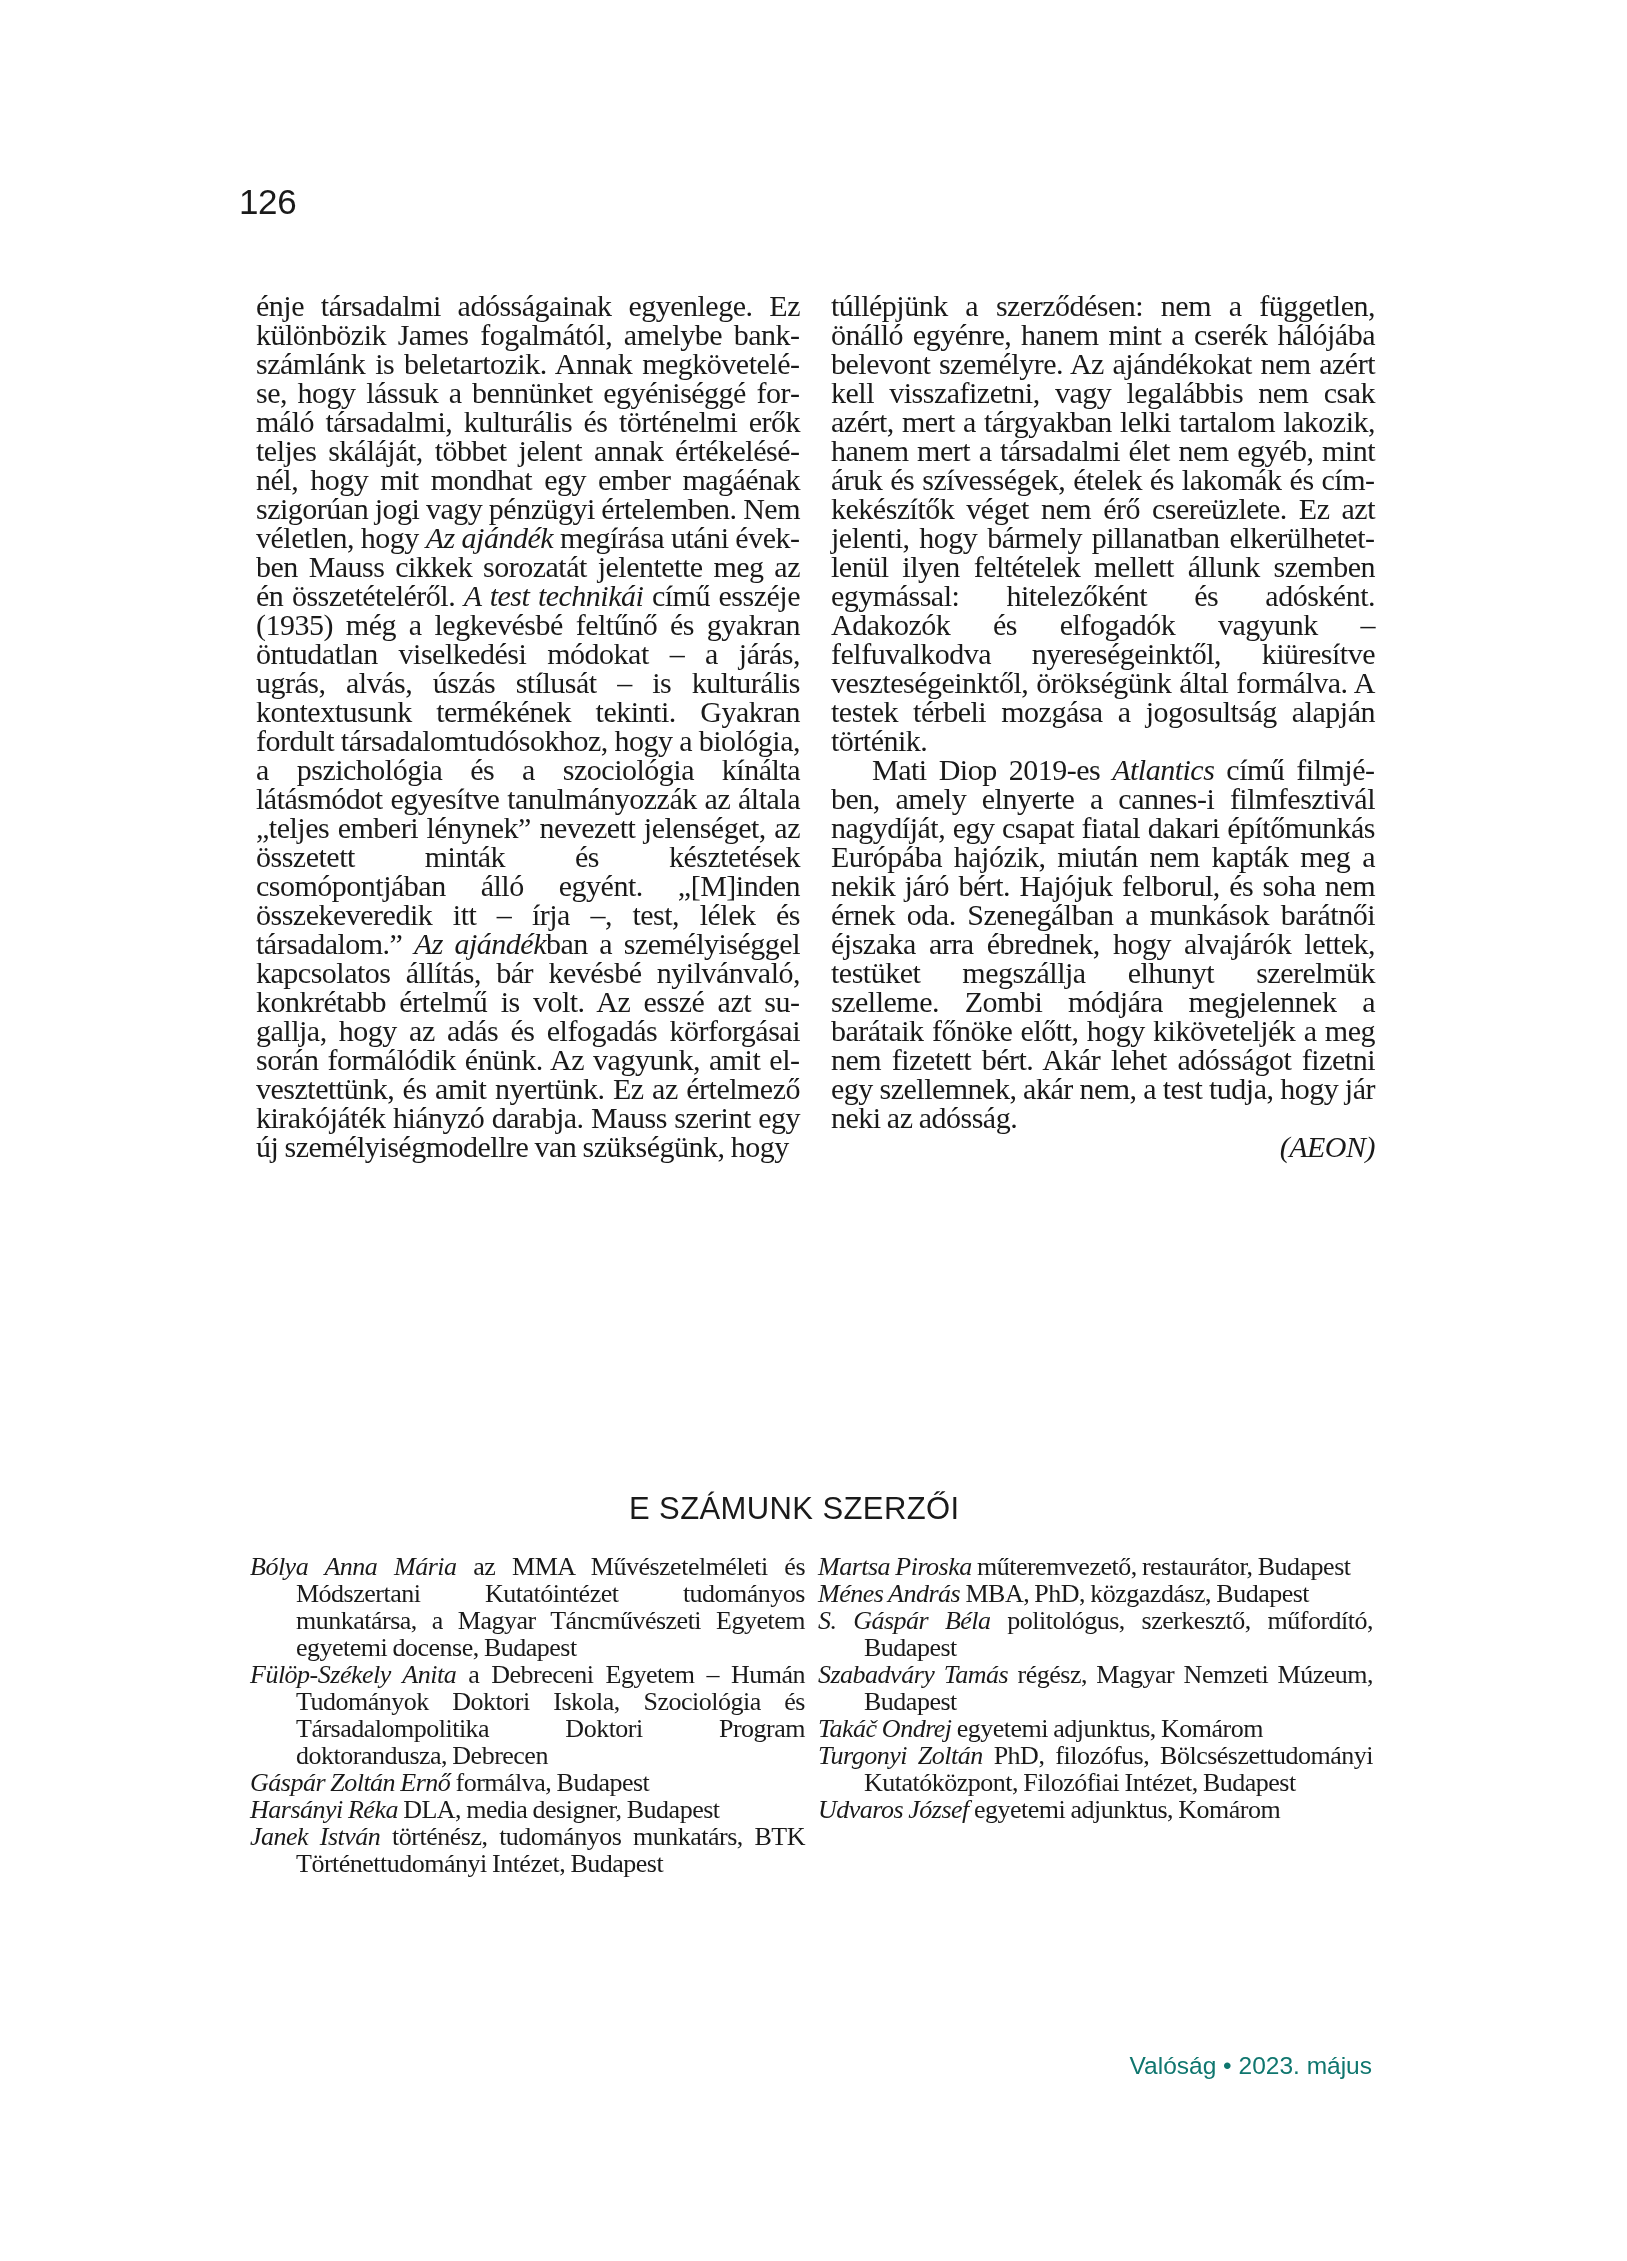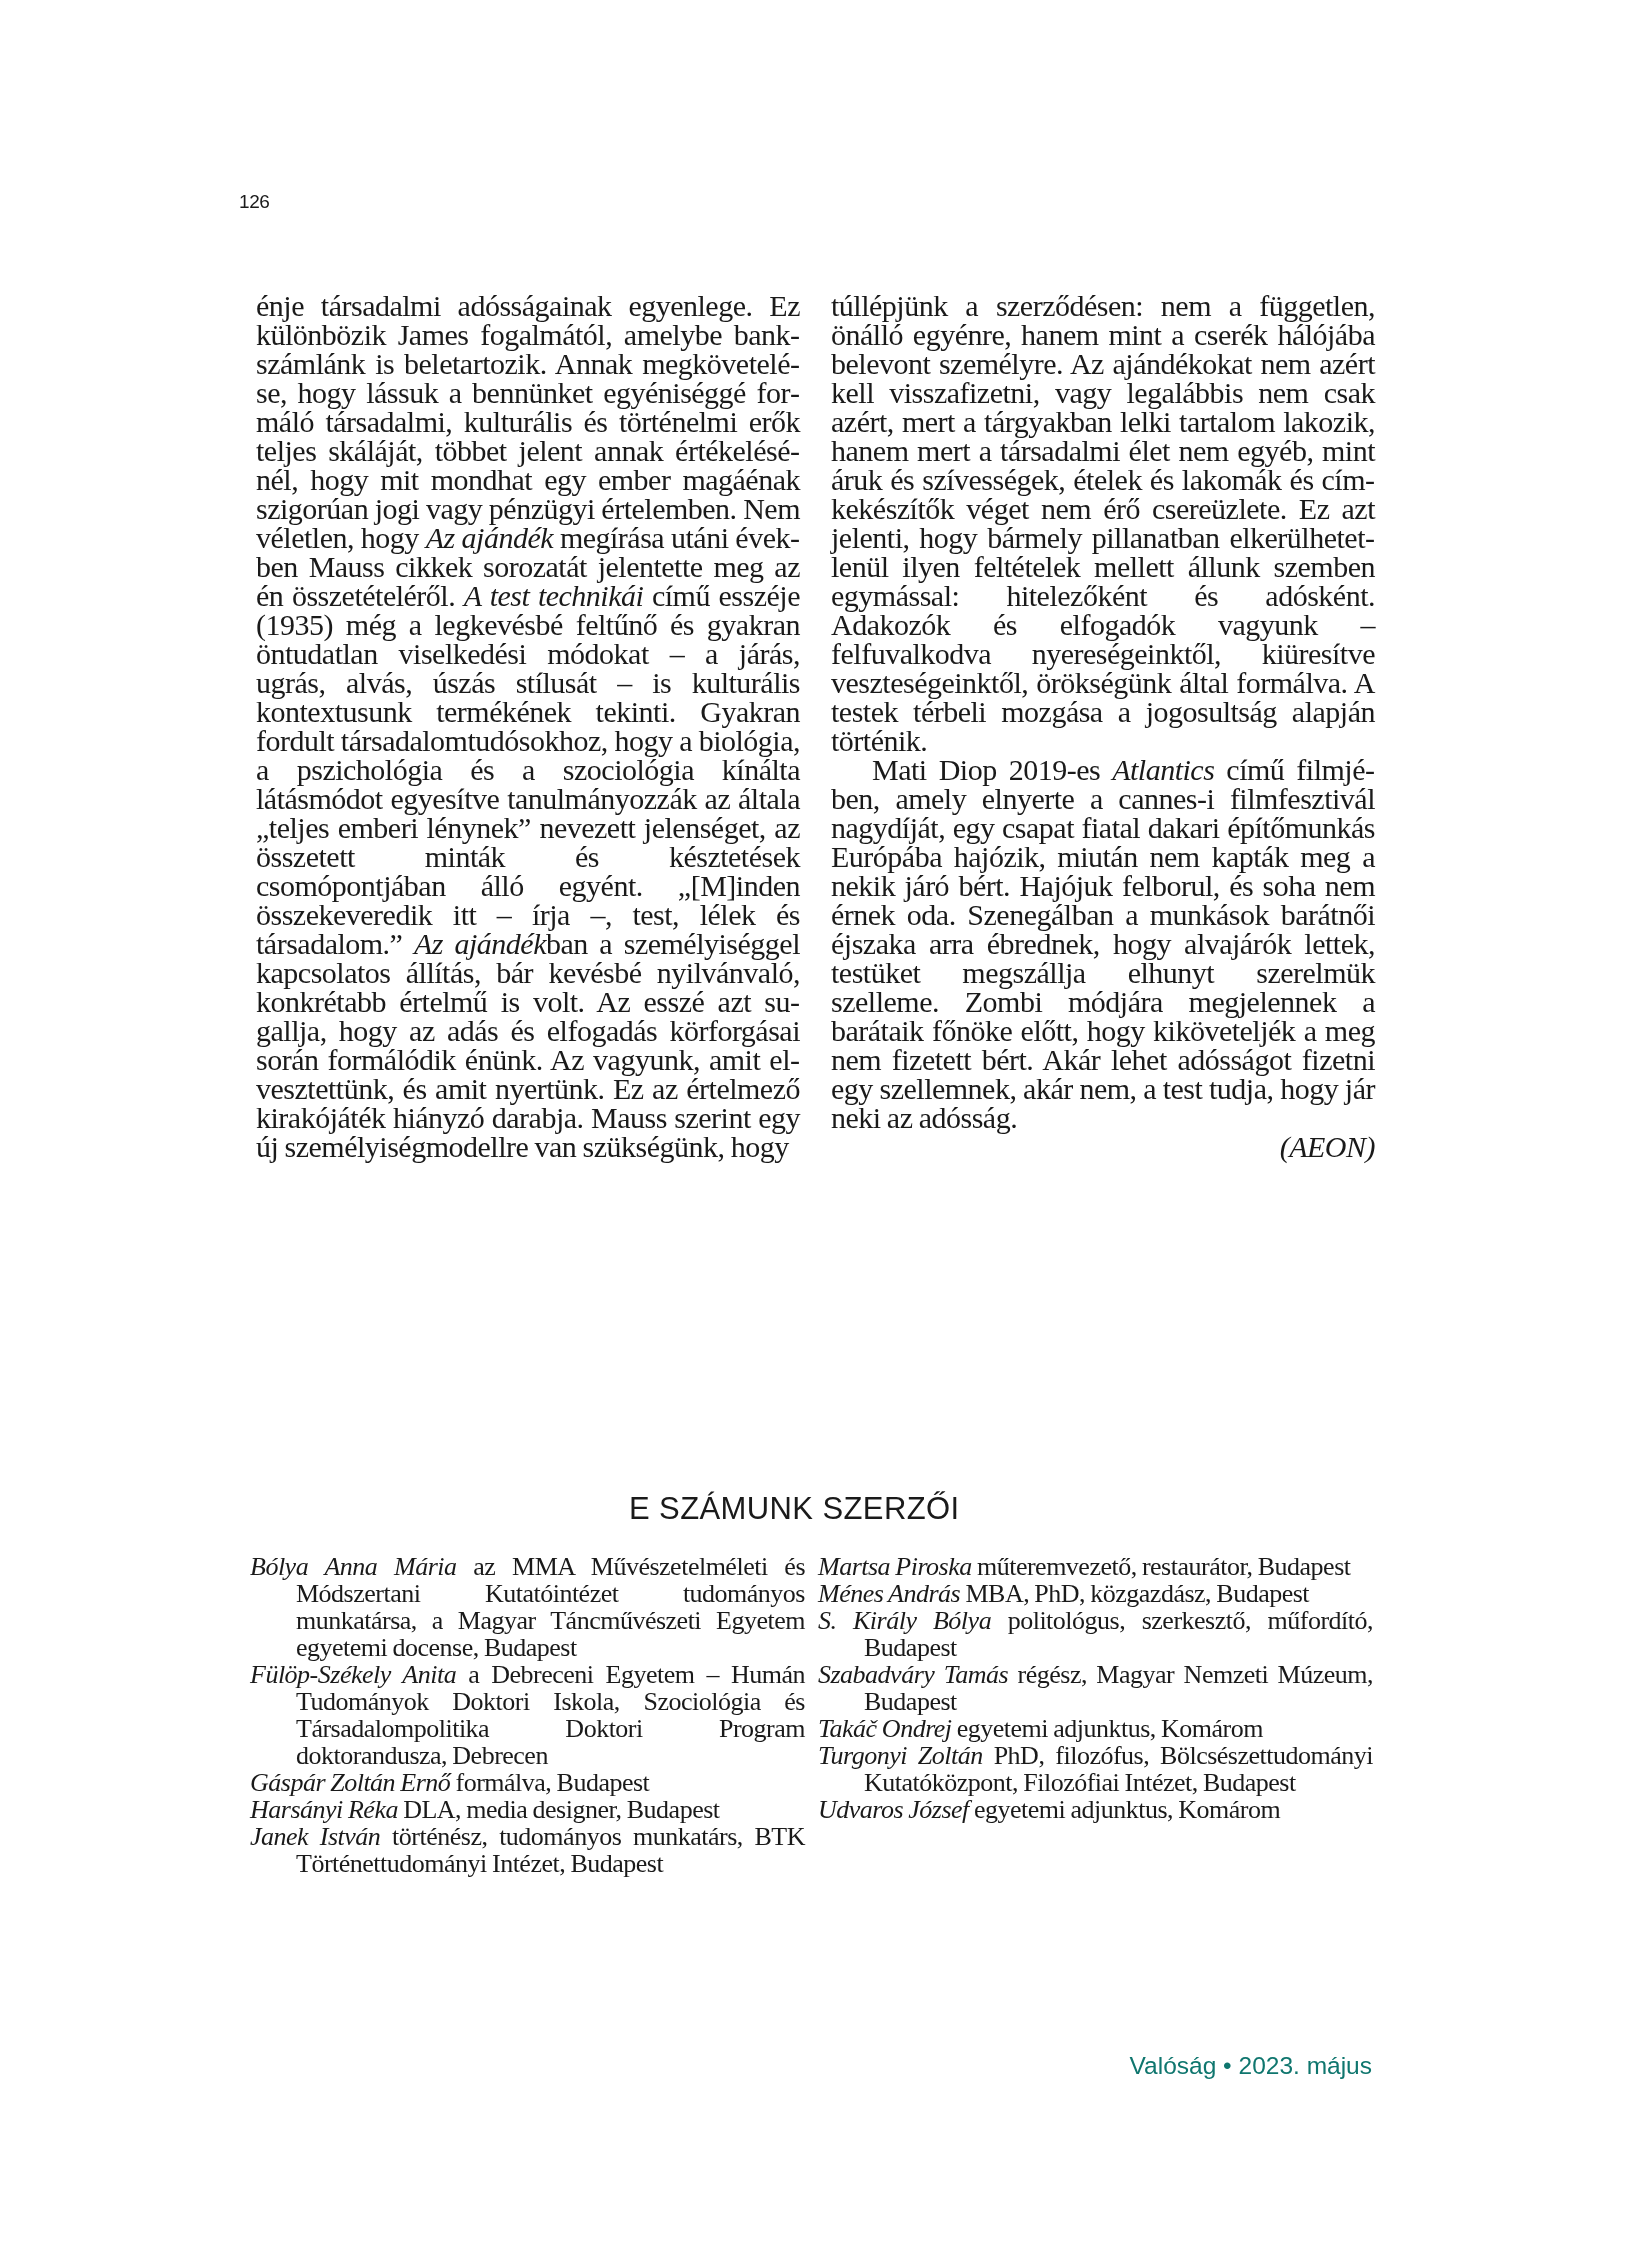--- a/index.html
+++ b/index.html
@@ -13,21 +13,21 @@
       position: relative;
       overflow: hidden;
       color: #1a1a1a;
       font-family: "Liberation Serif", "DejaVu Serif", serif;
     }
     .page-number {
       position: absolute;
       left: 239px;
       top: 186px;
       font-family: "Liberation Sans", "DejaVu Sans", sans-serif;
-      font-size: 19px;
+      font-size: 35px;
       line-height: 31px;
       color: #1a1a1a;
       letter-spacing: -0.4px;
     }
     .article {
       position: absolute;
       left: 256px;
       top: 291px;
       width: 1119px;
       display: flex;
@@ -127,21 +127,21 @@
   <div class="authors-col">
     <div class="author-entry"><span class="author-name">Bólya Anna Mária</span><span> az MMA Művészetelméleti és Módszertani Kutatóintézet tudományos munkatársa, a Magyar Táncművészeti Egyetem egyetemi docense, Budapest</span></div>
     <div class="author-entry"><span class="author-name">Fülöp-Székely Anita</span><span> a Debreceni Egyetem – Humán Tudományok Doktori Iskola, Szociológia és Társadalompolitika Doktori Program doktorandusza, Debrecen</span></div>
     <div class="author-entry"><span class="author-name">Gáspár Zoltán Ernő</span><span> formálva, Budapest</span></div>
     <div class="author-entry"><span class="author-name">Harsányi Réka</span><span> DLA, media designer, Budapest</span></div>
     <div class="author-entry"><span class="author-name">Janek István</span><span> történész, tudományos mun­katárs, BTK Történettudományi Intézet, Budapest</span></div>
   </div>
   <div class="authors-col">
     <div class="author-entry"><span class="author-name">Martsa Piroska</span><span> műteremvezető, restaurátor, Budapest</span></div>
     <div class="author-entry"><span class="author-name">Ménes András</span><span> MBA, PhD, közgazdász, Budapest</span></div>
-    <div class="author-entry"><span class="author-name">S. Király Bólya</span><span> politológus, szerkesztő, műfor­dító, Budapest</span></div>
+    <div class="author-entry"><span class="author-name">S. Gáspár Béla</span><span> politológus, szerkesztő, műfor­dító, Budapest</span></div>
     <div class="author-entry"><span class="author-name">Szabadváry Tamás</span><span> régész, Magyar Nemzeti Múzeum, Budapest</span></div>
     <div class="author-entry"><span class="author-name">Takáč Ondrej</span><span> egyetemi adjunktus, Komárom</span></div>
     <div class="author-entry"><span class="author-name">Turgonyi Zoltán</span><span> PhD, filozófus, Bölcsészet­tudományi Kutatóközpont, Filozófiai Intézet, Budapest</span></div>
     <div class="author-entry"><span class="author-name">Udvaros József</span><span> egyetemi adjunktus, Komárom</span></div>
   </div>
 </div>
 
 <div class="footer"><span>Valóság</span><span> • </span><span>2023. május</span></div>
 
 

